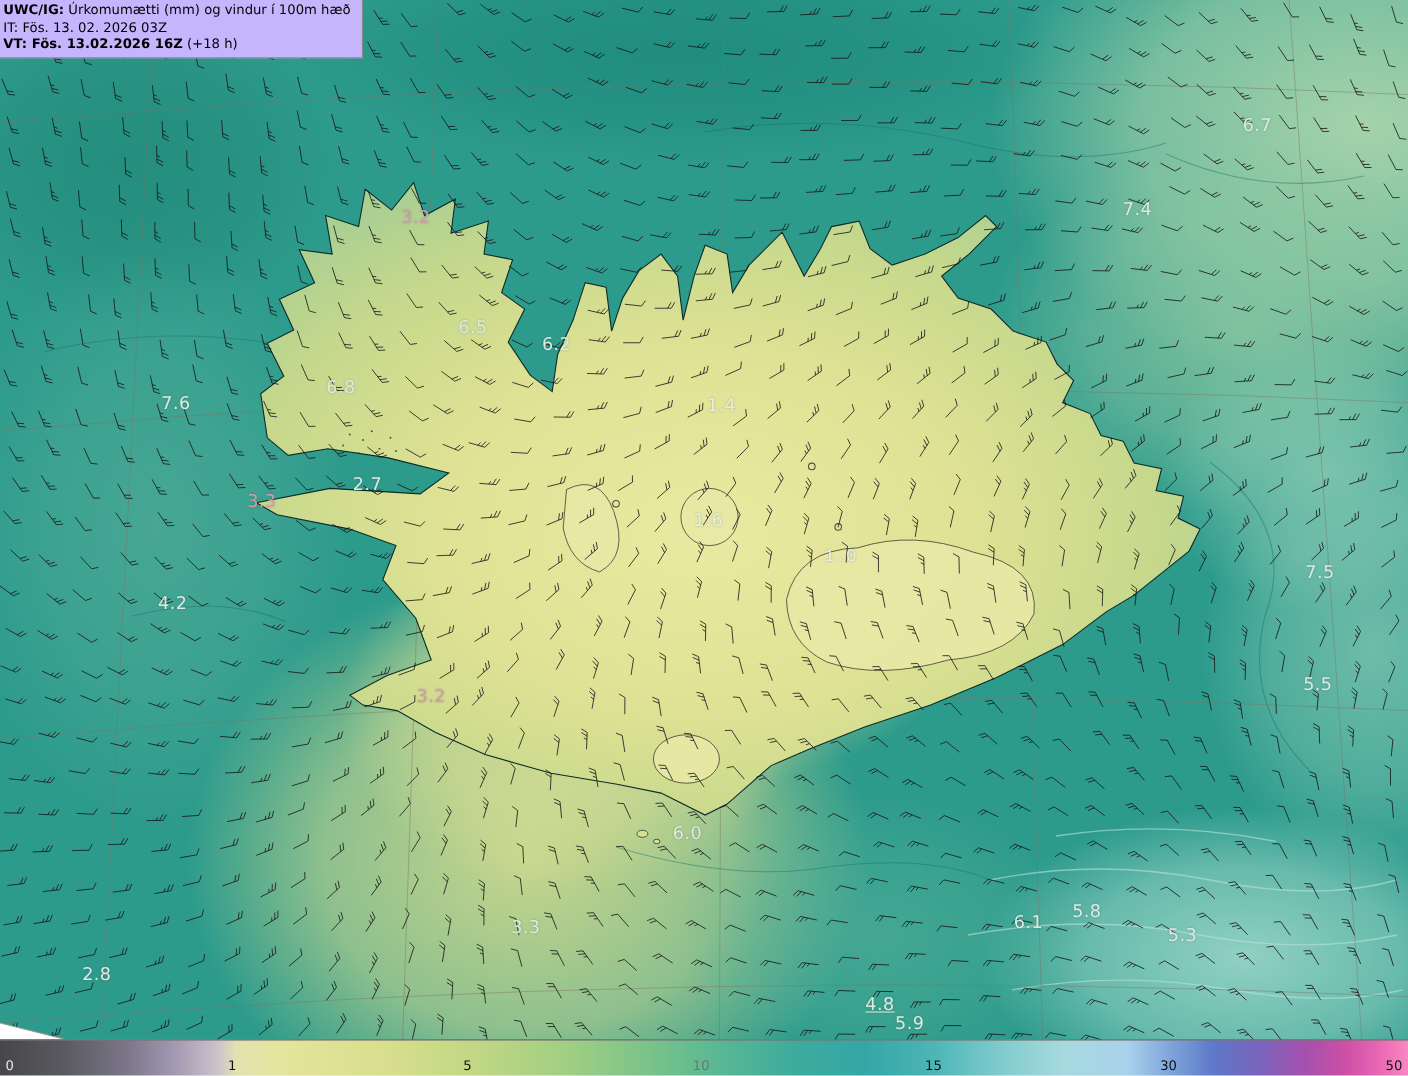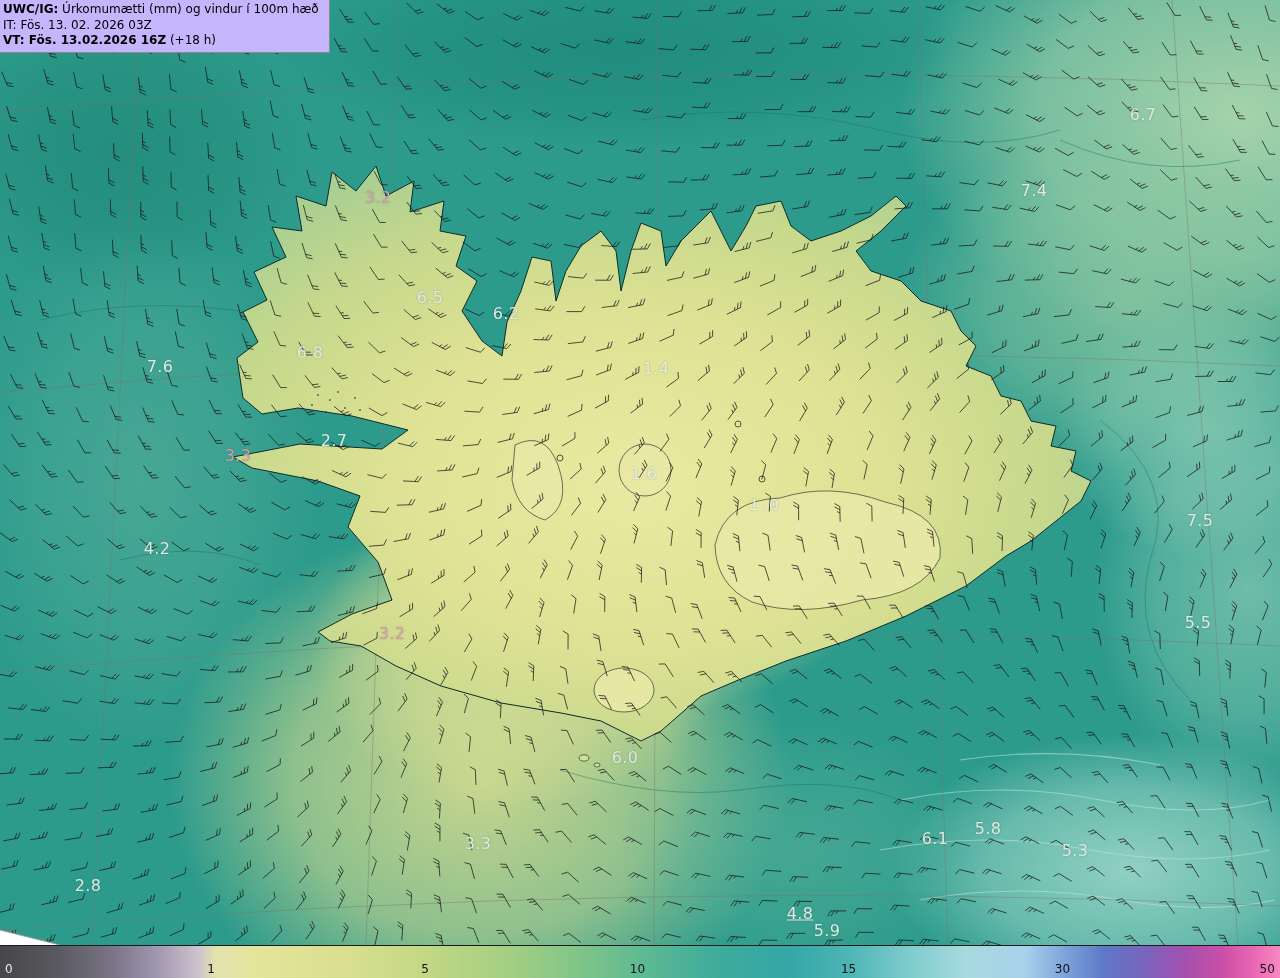--- a/index.html
+++ b/index.html
@@ -213,19 +213,19 @@
     <div>
       <b>VT: Fös. 13.02.2026 16Z</b><span> (+18 h)</span>
     </div>
   </div>
 
   <div class="colorbar-wrap">
     <div class="colorbar" style="background: linear-gradient(to right, rgb(71, 71, 73) 0%, rgb(90, 89, 96) 4.5%, rgb(123, 118, 137) 9%, rgb(163, 154, 179) 12.5%, rgb(205, 195, 205) 15.5%, rgb(226, 226, 174) 16.8%, rgb(229, 228, 156) 20%, rgb(217, 223, 142) 27%, rgb(195, 216, 132) 33.2%, rgb(162, 207, 130) 40%, rgb(126, 196, 137) 45.5%, rgb(95, 186, 145) 50%, rgb(61, 171, 157) 56.5%, rgb(53, 166, 166) 61.5%, rgb(77, 181, 181) 66.3%, rgb(127, 203, 205) 71%, rgb(166, 218, 222) 75.5%, rgb(170, 210, 236) 80%, rgb(125, 164, 218) 83.2%, rgb(94, 120, 200) 86.2%, rgb(122, 99, 188) 89.5%, rgb(162, 81, 174) 92.5%, rgb(203, 79, 166) 95.5%, rgb(234, 104, 180) 98%, rgb(248, 135, 194) 100%);"></div>
   <span class="cb-label" style="left: 0.4%; color: rgb(232, 232, 232); transform: none;">0</span>
       <span class="cb-label" style="left: 16.5%; color: rgb(17, 17, 17); transform: translateX(-50%);">1</span>
       <span class="cb-label" style="left: 33.2%; color: rgb(17, 17, 17); transform: translateX(-50%);">5</span>
-      <span class="cb-label" style="left: 49.8%; color: #0f172a; transform: translateX(-50%);">10</span>
+      <span class="cb-label" style="left: 49.8%; color: #737373; transform: translateX(-50%);">10</span>
       <span class="cb-label" style="left: 66.3%; color: rgb(17, 17, 17); transform: translateX(-50%);">15</span>
       <span class="cb-label" style="left: 83%; color: rgb(17, 17, 17); transform: translateX(-50%);">30</span>
       <span class="cb-label" style="left: 99.6%; color: rgb(17, 17, 17); transform: translateX(-100%);">50</span>
     </div>
 
 </div>
 
 </body></html>

